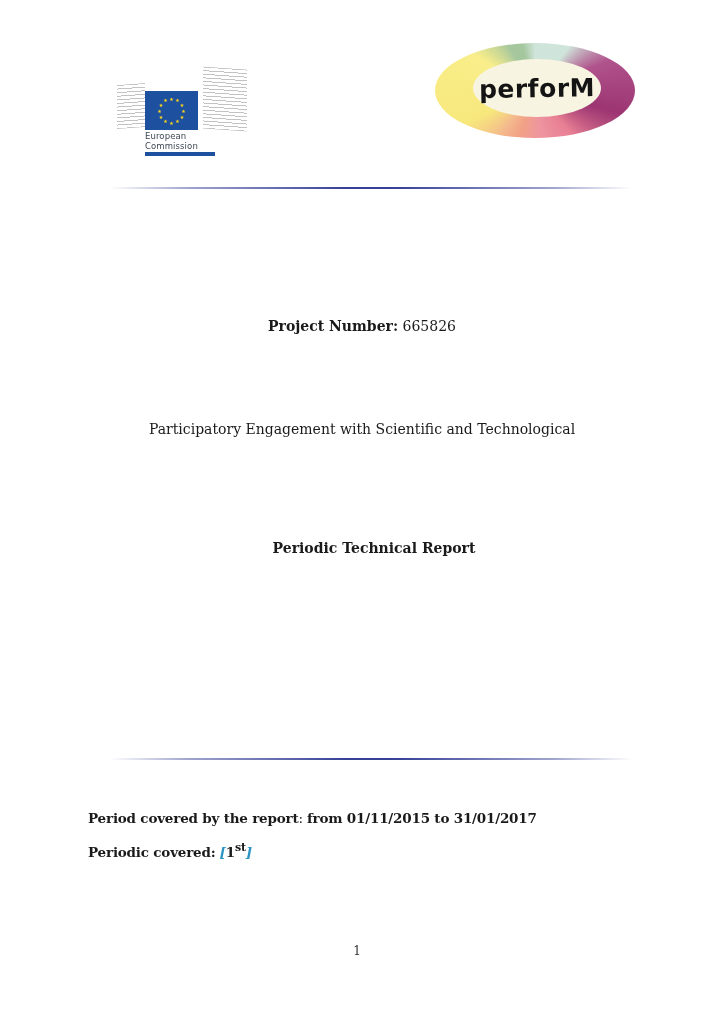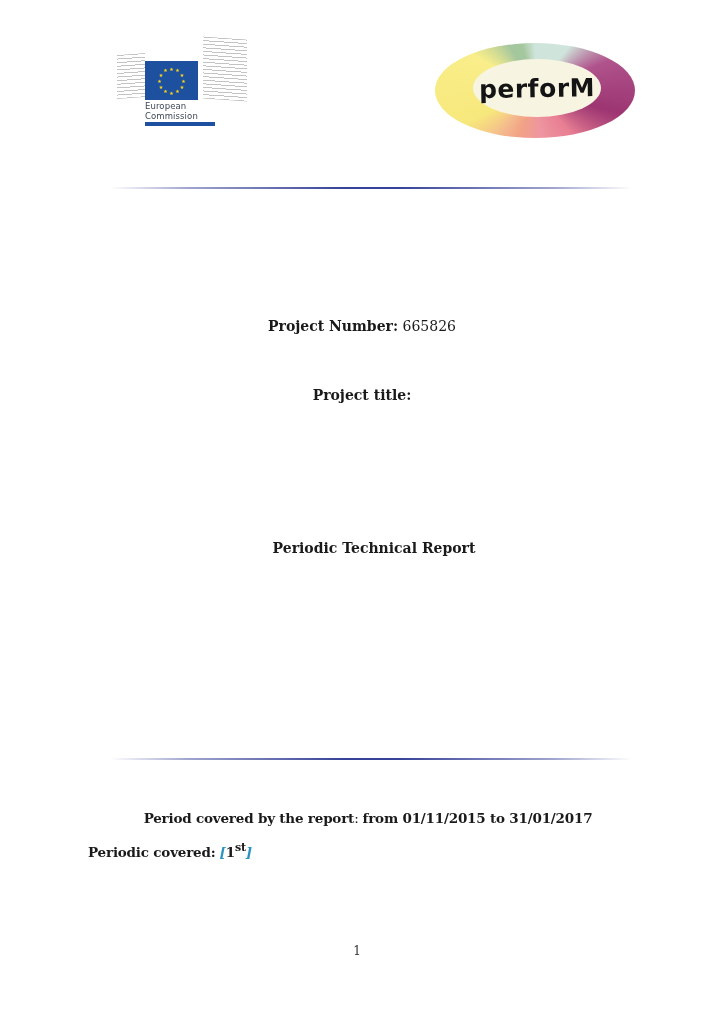--- a/index.html
+++ b/index.html
@@ -5,21 +5,21 @@
   html,body{margin:0;padding:0;background:#ffffff;}
   .page{
     position:relative;
     width:724px;height:1024px;
     background:#ffffff;
     font-family:"DejaVu Serif","Liberation Serif",serif;
     color:#1a1a1a;
     overflow:hidden;
   }
   
-  .ec-logo{position:absolute;left:117px;top:38px;width:132px;height:92px;}
+  .ec-logo{position:absolute;left:117px;top:68px;width:132px;height:92px;}
   .ec-stripes{
     position:absolute;
     background:repeating-linear-gradient(to bottom,#c3c3c3 0px,#c3c3c3 1px,rgba(255,255,255,0) 1px,rgba(255,255,255,0) 3.6px);
   }
   .ec-stripes.left{left:0;top:16px;width:28px;height:44px;transform:skewY(-4deg);}
   .ec-stripes.right{left:86px;top:0;width:44px;height:62px;transform:skewY(4deg);}
   .eu-flag{
     position:absolute;left:28px;top:23px;width:53px;height:39px;
     background:#1e50a0;
   }
@@ -81,21 +81,21 @@
   .l-titlelabel{top:385px;}
   .l-title1{top:419px;}
   .l-title2{top:447px;}
   .l-report{top:538px;margin-left:12px;}
   .l-partb{top:571px;}
   
   .detail{
     position:absolute;left:88px;width:560px;
     font-size:13.5px;line-height:18px;letter-spacing:-0.2px;
   }
-  .d-period{top:809px;text-align:center;}
+  .d-period{top:809px;}
   .d-periodic{top:839px;}
   .placeholder{color:#2b94c3;font-style:italic;font-weight:bold;}
   .d-periodic sup{font-size:11px;}
   
   .page-number{position:absolute;left:0;top:944px;width:714px;text-align:center;font-size:12px;color:#333;}
 </style>
 </head>
 <body>
 
 <div class="page">
@@ -131,23 +131,21 @@
     <div class="perform-center">
       <span class="perform-wordmark">perforM</span>
     </div>
   </div>
 
   <div class="divider top"></div>
 
   <div class="cline l-number">
     <span class="bold">Project Number:</span><span> 665826</span>
   </div>
-  <div class="cline l-titlelabel">
-    <span class="bold">Project title:</span>
-  </div>
+  <div class="cline l-title1">Participatory Engagement with Scientific and Technological</div>
   <div class="cline l-report bold">Periodic Technical Report</div>
 
   <div class="divider bottom"></div>
 
   <div class="detail d-period">
     <span class="bold">Period covered by the report</span><span>: </span><span class="bold">from 01/11/2015 to 31/01/2017</span>
   </div>
   <div class="detail d-periodic">
     <span class="bold">Periodic covered:</span>
     <span class="placeholder">[</span><span class="bold">1</span><sup class="bold">st</sup><span class="placeholder">]</span>

